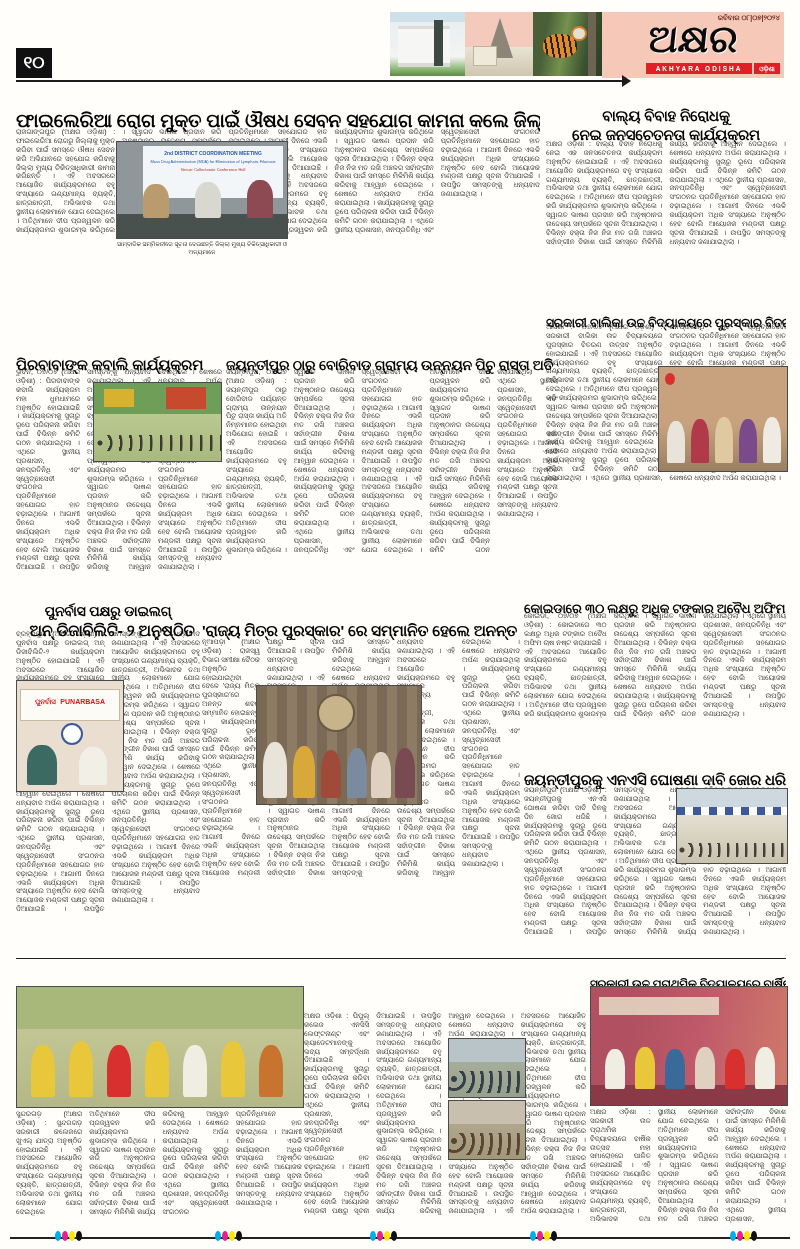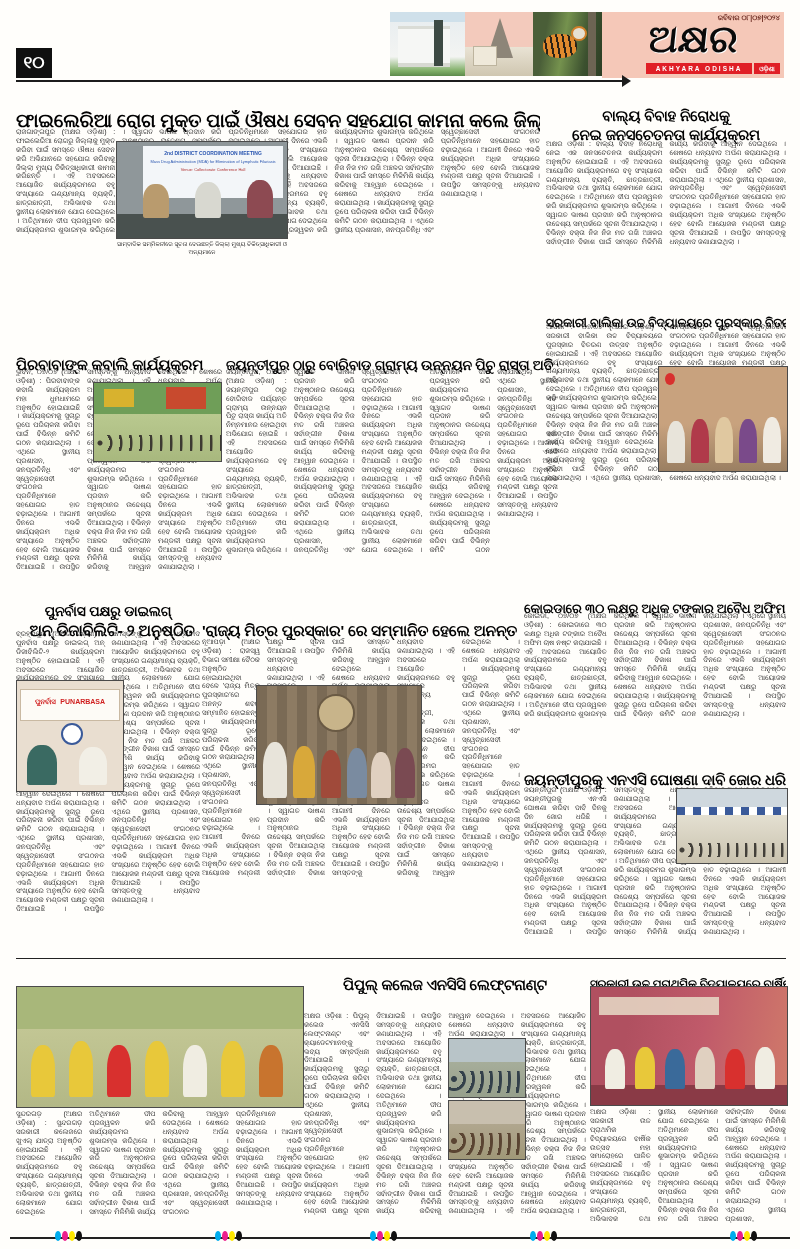--- a/index.html
+++ b/index.html
@@ -206,21 +206,20 @@
     <div class="fig" style="left:166px;bottom:10px;width:24px;height:52px;background:#f0ede2;"></div>
     <div class="fig" style="left:204px;bottom:10px;width:24px;height:56px;background:#e8c83a;"></div>
     <div class="fig" style="left:242px;bottom:10px;width:24px;height:52px;background:#c8742e;"></div>
   </div>
   <div class="body c4" style="left:16px;top:1110px;width:286px;height:122px;">
     <span>ସୁନ୍ଦରଗଡ଼ (ଅକ୍ଷର ଓଡ଼ିଶା) : ସୁନ୍ଦରଗଡ଼ ସରକାରୀ କଲେଜରେ ଖୁଏଲ୍ ଯାତ୍ରା ଅନୁଷ୍ଠିତ ହୋଇଯାଇଛି ।</span>
     <span>ଏହି ଅବସରରେ ଆୟୋଜିତ କାର୍ଯ୍ୟକ୍ରମରେ ବହୁ ସଂଖ୍ୟାରେ ଗଣ୍ୟମାନ୍ୟ ବ୍ୟକ୍ତି, ଛାତ୍ରଛାତ୍ରୀ, ଅଭିଭାବକ ତଥା ସ୍ଥାନୀୟ ଲୋକମାନେ ଯୋଗ ଦେଇଥିଲେ । ଅତିଥିମାନେ ଦୀପ ପ୍ରଜ୍ୱଳନ କରି କାର୍ଯ୍ୟକ୍ରମର ଶୁଭାରମ୍ଭ କରିଥିଲେ । ସ୍ୱାଗତ ଭାଷଣ ପ୍ରଦାନ କରି ଅନୁଷ୍ଠାନର ଉଦ୍ଦେଶ୍ୟ ସମ୍ପର୍କରେ ସୂଚନା ଦିଆଯାଇଥିଲା । ବିଭିନ୍ନ ବକ୍ତା ନିଜ ନିଜ ମତ ରଖି ଅଞ୍ଚଳର ସର୍ବାଙ୍ଗୀନ ବିକାଶ ପାଇଁ ସମସ୍ତେ ମିଳିମିଶି କାର୍ଯ୍ୟ କରିବାକୁ ଆହ୍ୱାନ ଦେଇଥିଲେ । ଶେଷରେ ଧନ୍ୟବାଦ ଅର୍ପଣ କରାଯାଇଥିଲା ।</span>
     <span>କାର୍ଯ୍ୟକ୍ରମକୁ ସୁଚାରୁ ରୂପେ ପରିଚାଳନା କରିବା ପାଇଁ ବିଭିନ୍ନ କମିଟି ଗଠନ କରାଯାଇଥିଲା । ଏଥିରେ ସ୍ଥାନୀୟ ପ୍ରଶାସନ, ଜନପ୍ରତିନିଧି ଏବଂ ସ୍ୱେଚ୍ଛାସେବୀ ସଂଗଠନର ପ୍ରତିନିଧିମାନେ ସହଯୋଗର ହାତ ବଢ଼ାଇଥିଲେ । ଆଗାମୀ ଦିନରେ ଏଭଳି କାର୍ଯ୍ୟକ୍ରମ ଅଧିକ ସଂଖ୍ୟାରେ ଅନୁଷ୍ଠିତ ହେବ ବୋଲି ଆୟୋଜକ ମଣ୍ଡଳୀ ପକ୍ଷରୁ ସୂଚନା ଦିଆଯାଇଛି । ଉପସ୍ଥିତ ସମସ୍ତଙ୍କୁ ଧନ୍ୟବାଦ ଜଣାଯାଇଥିଲା ।</span>
   </div>
 
-  <h2 class="hl hlc" style="left:304px;top:964px;width:282px;font-size:15px;">ପିପୁଲ୍ କଲେଜ ଏନସିସି ଲେଫ୍ଟନାଣ୍ଟ</h2>
   <div class="body c4" style="left:304px;top:1012px;width:282px;height:220px;">
     <span>ଅକ୍ଷର ଓଡ଼ିଶା : ପିପୁଲ୍ କଲେଜ ଏନସିସି ଲେଫ୍ଟନାଣ୍ଟ ଏବଂ କ୍ୟାଡେଟମାନଙ୍କୁ ଭବ୍ୟ ସମ୍ବର୍ଦ୍ଧନା ଦିଆଯାଇଛି ।</span>
     <span>କାର୍ଯ୍ୟକ୍ରମକୁ ସୁଚାରୁ ରୂପେ ପରିଚାଳନା କରିବା ପାଇଁ ବିଭିନ୍ନ କମିଟି ଗଠନ କରାଯାଇଥିଲା । ଏଥିରେ ସ୍ଥାନୀୟ ପ୍ରଶାସନ, ଜନପ୍ରତିନିଧି ଏବଂ ସ୍ୱେଚ୍ଛାସେବୀ ସଂଗଠନର ପ୍ରତିନିଧିମାନେ ସହଯୋଗର ହାତ ବଢ଼ାଇଥିଲେ । ଆଗାମୀ ଦିନରେ ଏଭଳି କାର୍ଯ୍ୟକ୍ରମ ଅଧିକ ସଂଖ୍ୟାରେ ଅନୁଷ୍ଠିତ ହେବ ବୋଲି ଆୟୋଜକ ମଣ୍ଡଳୀ ପକ୍ଷରୁ ସୂଚନା ଦିଆଯାଇଛି । ଉପସ୍ଥିତ ସମସ୍ତଙ୍କୁ ଧନ୍ୟବାଦ ଜଣାଯାଇଥିଲା ।</span>
     <span>ଏହି ଅବସରରେ ଆୟୋଜିତ କାର୍ଯ୍ୟକ୍ରମରେ ବହୁ ସଂଖ୍ୟାରେ ଗଣ୍ୟମାନ୍ୟ ବ୍ୟକ୍ତି, ଛାତ୍ରଛାତ୍ରୀ, ଅଭିଭାବକ ତଥା ସ୍ଥାନୀୟ ଲୋକମାନେ ଯୋଗ ଦେଇଥିଲେ । ଅତିଥିମାନେ ଦୀପ ପ୍ରଜ୍ୱଳନ କରି କାର୍ଯ୍ୟକ୍ରମର ଶୁଭାରମ୍ଭ କରିଥିଲେ । ସ୍ୱାଗତ ଭାଷଣ ପ୍ରଦାନ କରି ଅନୁଷ୍ଠାନର ଉଦ୍ଦେଶ୍ୟ ସମ୍ପର୍କରେ ସୂଚନା ଦିଆଯାଇଥିଲା । ବିଭିନ୍ନ ବକ୍ତା ନିଜ ନିଜ ମତ ରଖି ଅଞ୍ଚଳର ସର୍ବାଙ୍ଗୀନ ବିକାଶ ପାଇଁ ସମସ୍ତେ ମିଳିମିଶି କାର୍ଯ୍ୟ କରିବାକୁ ଆହ୍ୱାନ ଦେଇଥିଲେ । ଶେଷରେ ଧନ୍ୟବାଦ ଅର୍ପଣ କରାଯାଇଥିଲା ।</span>
     <span>କାର୍ଯ୍ୟକ୍ରମକୁ ସୁଚାରୁ ରୂପେ ପରିଚାଳନା କରିବା ପାଇଁ ବିଭିନ୍ନ କମିଟି ଗଠନ କରାଯାଇଥିଲା । ଏଥିରେ ସ୍ଥାନୀୟ ପ୍ରଶାସନ, ଜନପ୍ରତିନିଧି ଏବଂ ସ୍ୱେଚ୍ଛାସେବୀ ସଂଗଠନର ପ୍ରତିନିଧିମାନେ ସହଯୋଗର ହାତ ବଢ଼ାଇଥିଲେ । ଆଗାମୀ ଦିନରେ ଏଭଳି କାର୍ଯ୍ୟକ୍ରମ ଅଧିକ ସଂଖ୍ୟାରେ ଅନୁଷ୍ଠିତ ହେବ ବୋଲି ଆୟୋଜକ ମଣ୍ଡଳୀ ପକ୍ଷରୁ ସୂଚନା ଦିଆଯାଇଛି । ଉପସ୍ଥିତ ସମସ୍ତଙ୍କୁ ଧନ୍ୟବାଦ ଜଣାଯାଇଥିଲା ।</span>
     <span>ଏହି ଅବସରରେ ଆୟୋଜିତ କାର୍ଯ୍ୟକ୍ରମରେ ବହୁ ସଂଖ୍ୟାରେ ଗଣ୍ୟମାନ୍ୟ ବ୍ୟକ୍ତି, ଛାତ୍ରଛାତ୍ରୀ, ଅଭିଭାବକ ତଥା ସ୍ଥାନୀୟ ଲୋକମାନେ ଯୋଗ ଦେଇଥିଲେ । ଅତିଥିମାନେ ଦୀପ ପ୍ରଜ୍ୱଳନ କରି କାର୍ଯ୍ୟକ୍ରମର ଶୁଭାରମ୍ଭ କରିଥିଲେ । ସ୍ୱାଗତ ଭାଷଣ ପ୍ରଦାନ କରି ଅନୁଷ୍ଠାନର ଉଦ୍ଦେଶ୍ୟ ସମ୍ପର୍କରେ ସୂଚନା ଦିଆଯାଇଥିଲା । ବିଭିନ୍ନ ବକ୍ତା ନିଜ ନିଜ ମତ ରଖି ଅଞ୍ଚଳର ସର୍ବାଙ୍ଗୀନ ବିକାଶ ପାଇଁ ସମସ୍ତେ ମିଳିମିଶି କାର୍ଯ୍ୟ କରିବାକୁ ଆହ୍ୱାନ ଦେଇଥିଲେ । ଶେଷରେ ଧନ୍ୟବାଦ ଅର୍ପଣ କରାଯାଇଥିଲା ।</span>
   </div>
   <div class="photo" style="left:448px;top:1038px;width:76px;height:58px;background:linear-gradient(#b8c4c8 40%,#a6ad9a 40%,#96a08c 100%);">
     <div style="position:absolute;left:0;bottom:4px;width:100%;height:22px;background:repeating-radial-gradient(circle at 5px 8px,#33404a 0 2.5px,transparent 3.5px 9px);"></div>
   </div>

